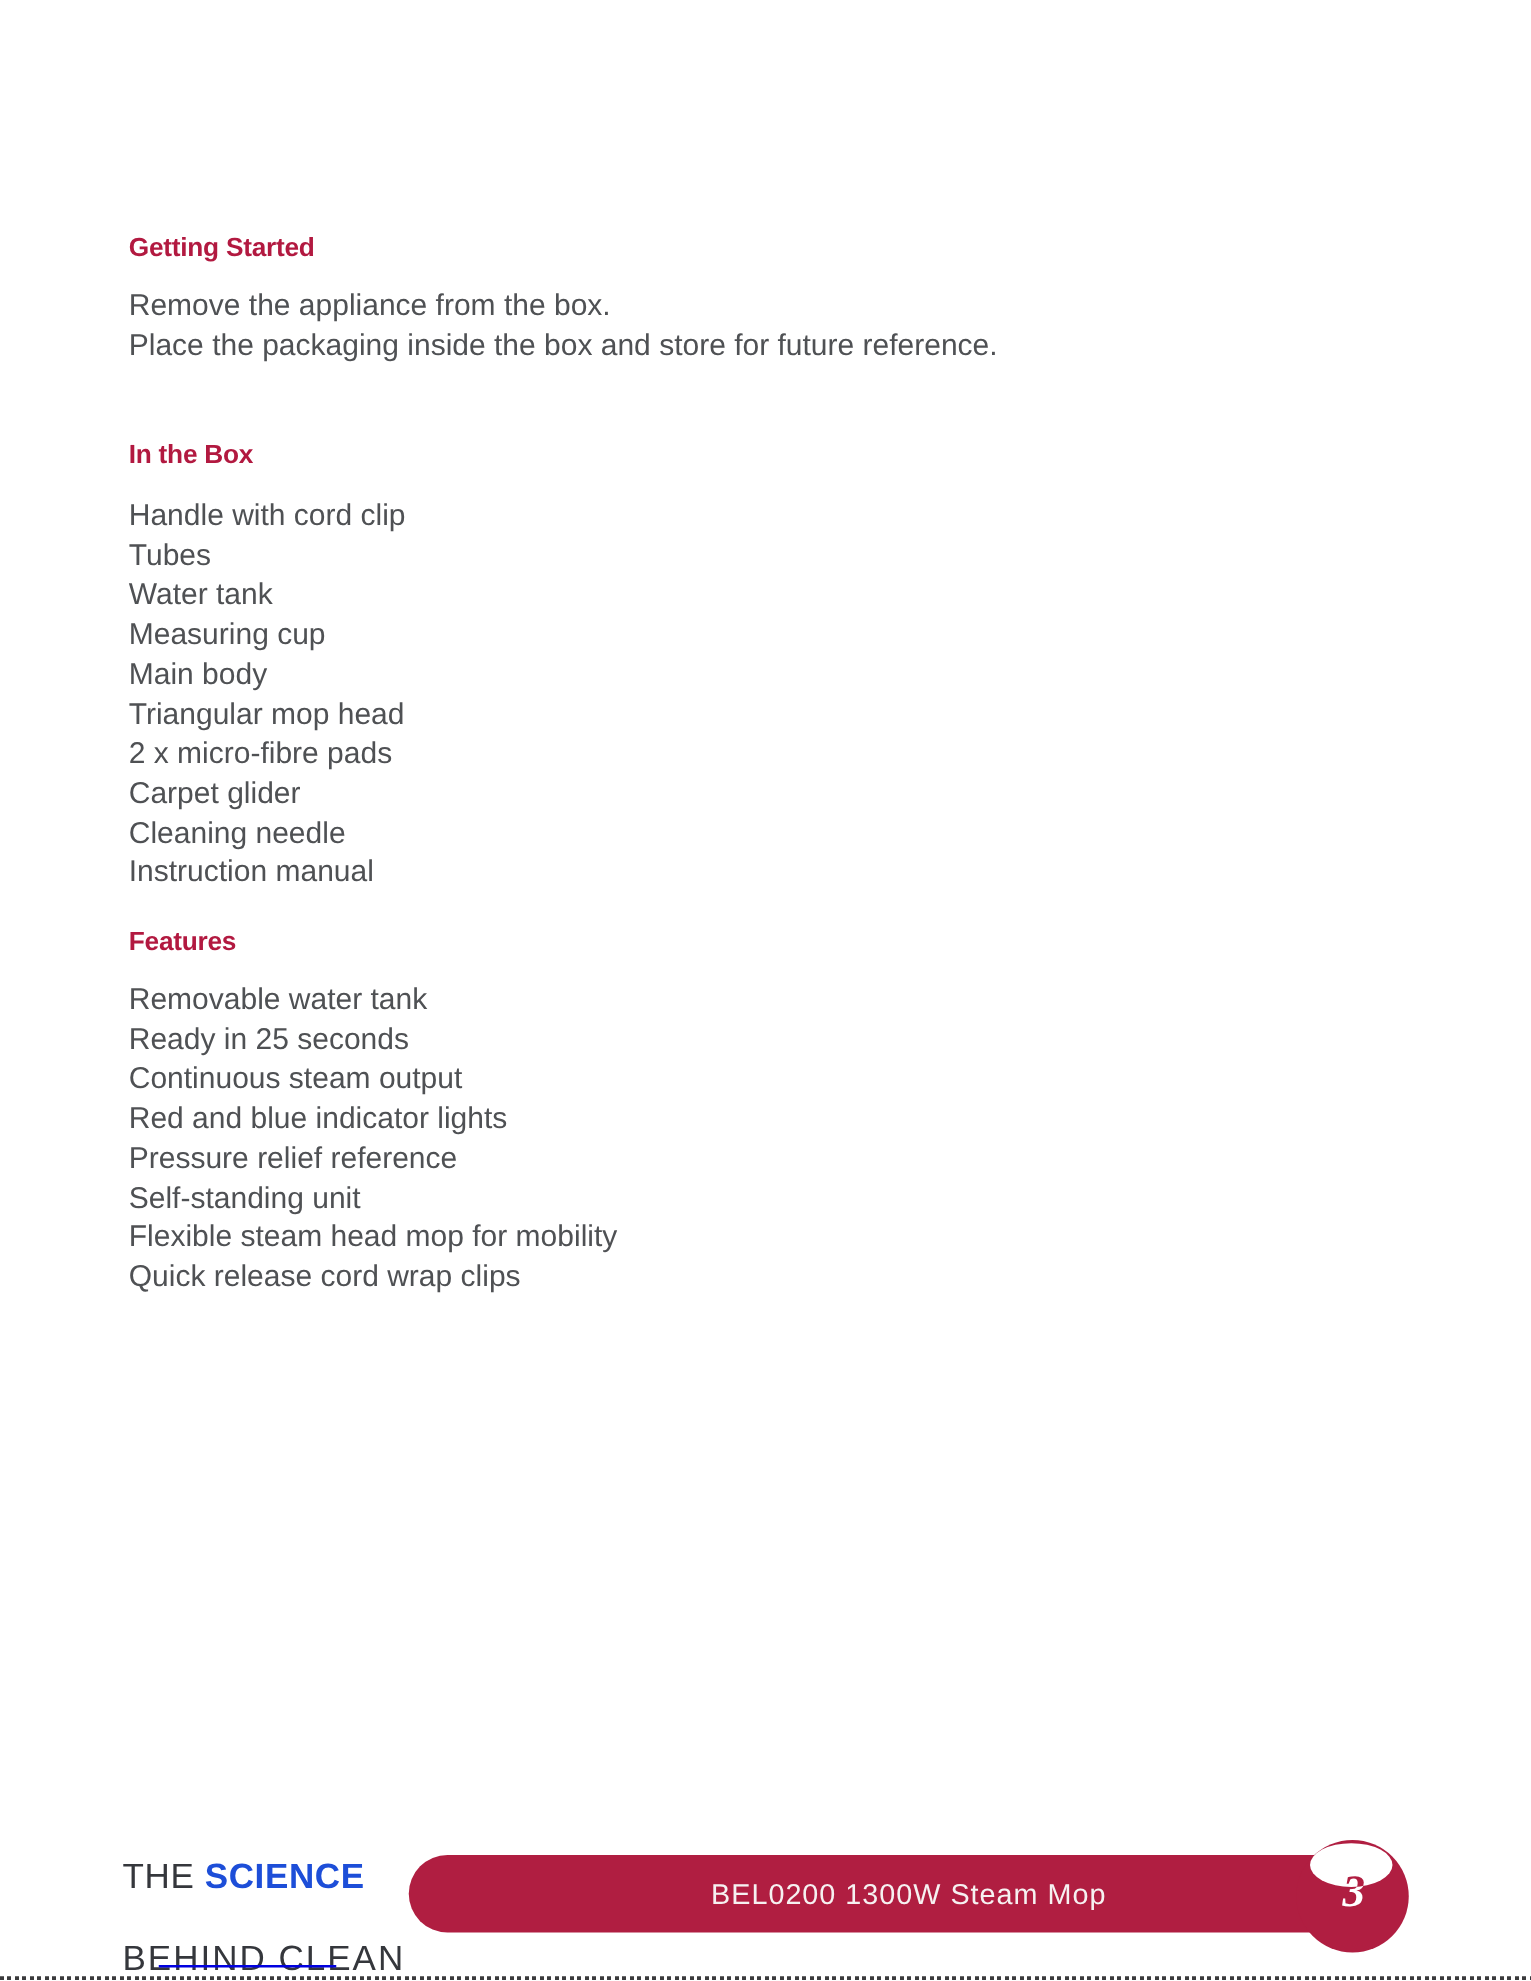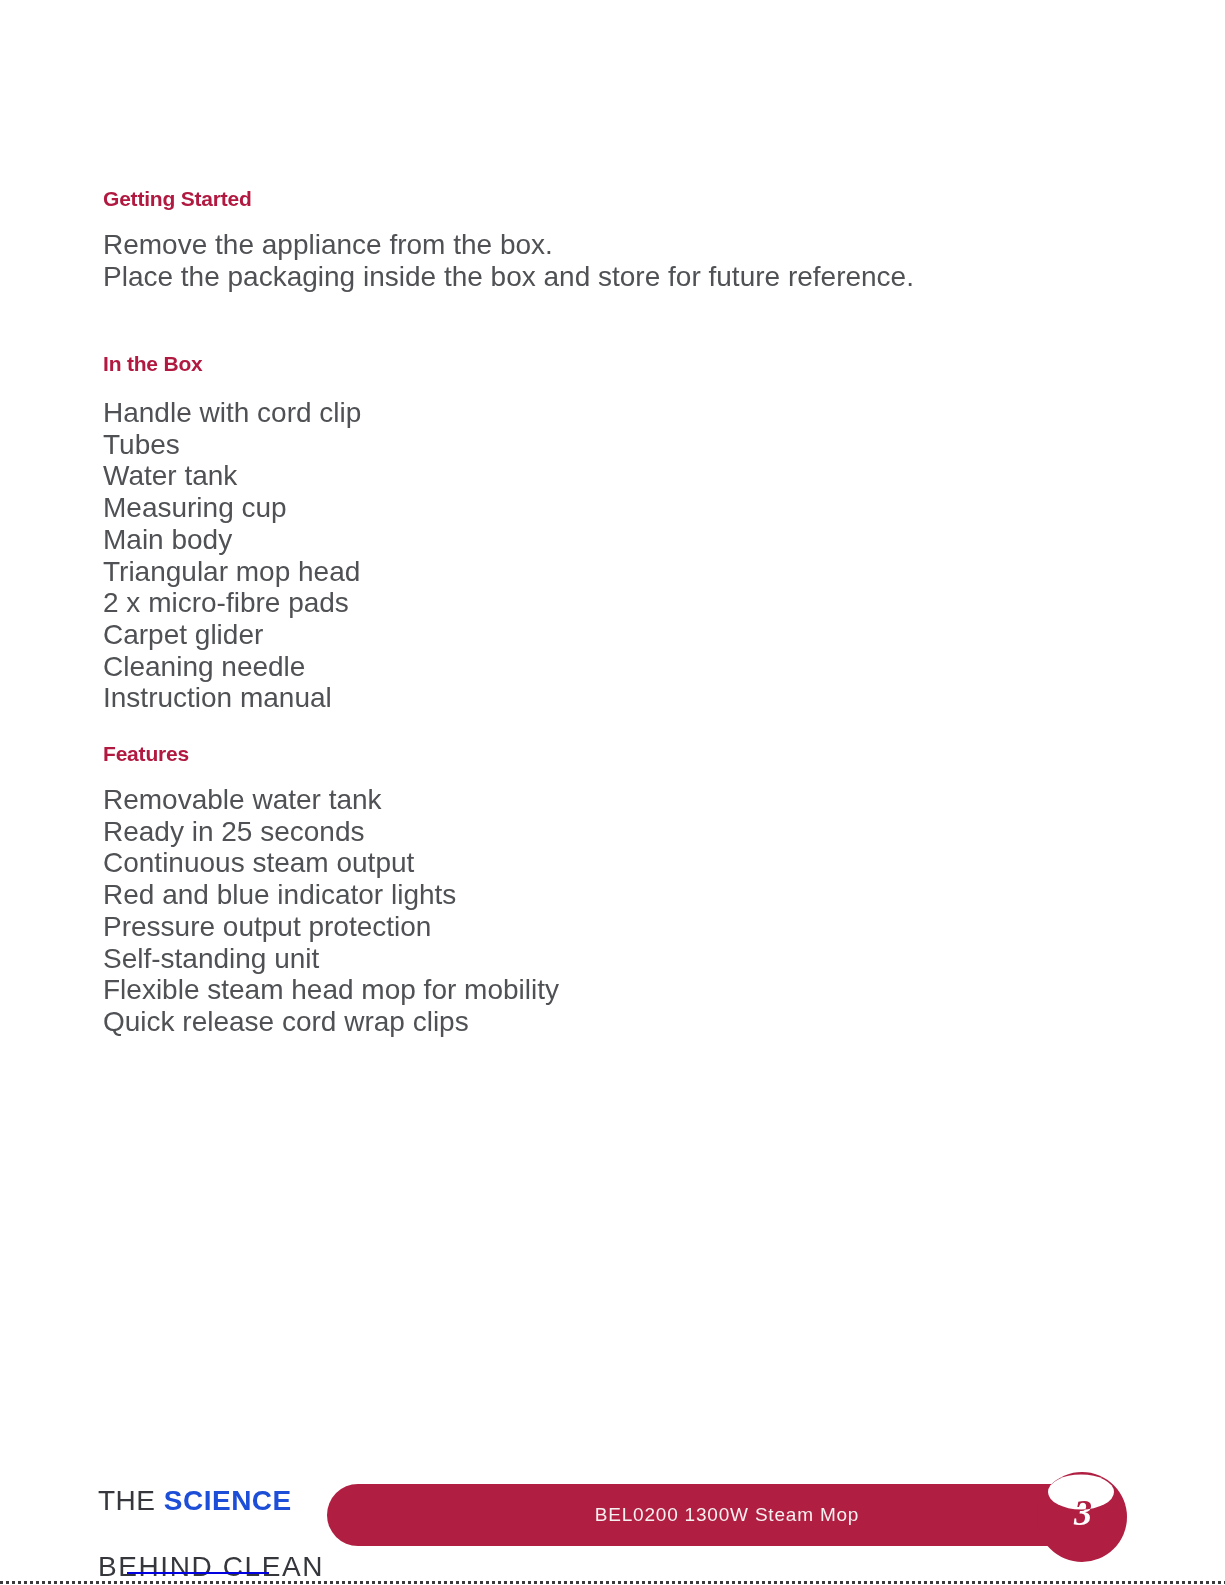--- a/index.html
+++ b/index.html
@@ -18,21 +18,21 @@
     font-size: 21px; line-height: 30px; font-weight: 700;
     letter-spacing: -0.2px;
     color: #B21940;
   }
   .body-block {
     position: absolute; left: 103px;
     margin: 0; padding: 0;
   }
   .body-line {
     margin: 0;
-    font-size: 28px; line-height: 31.7px;
+    font-size: 24px; line-height: 31.7px;
     color: #4F5154;
     white-space: nowrap;
   }
 
   
   .logo {
     position: absolute; left: 98px; top: 1486px;
     color: #35373C;
     font-size: 28px; line-height: 29px;
     letter-spacing: 0.5px;
@@ -49,21 +49,21 @@
   .footer-bar {
     position: absolute; left: 0; top: 0;
     width: 766px; height: 62px;
     background: #B01E41;
     border-radius: 31px 0 0 31px;
   }
   .footer-bar-label {
     position: absolute; left: 0; top: 0;
     width: 100%; height: 48px;
     line-height: 62px; text-align: center;
-    color: #F6F1F1; font-size: 19px; letter-spacing: 0.8px;
+    color: #F6F1F1; font-size: 23px; letter-spacing: 0.8px;
     white-space: nowrap;
   }
   .badge-svg { position: absolute; left: 1027px; top: 1462px; }
 
   .link-underline {
     position: absolute; left: 127px; top: 1572px;
     width: 142px; height: 2px;
     background: #0101E0;
   }
   .perforation-line {
@@ -94,21 +94,21 @@
   <p class="body-line">Cleaning needle</p>
   <p class="body-line">Instruction manual</p>
 </div>
 
 <h2 class="section-heading" style="top:739px">Features</h2>
 <div class="body-block" style="top:784px">
   <p class="body-line">Removable water tank</p>
   <p class="body-line">Ready in 25 seconds</p>
   <p class="body-line">Continuous steam output</p>
   <p class="body-line">Red and blue indicator lights</p>
-  <p class="body-line">Pressure output protection</p>
+  <p class="body-line">Pressure relief reference</p>
   <p class="body-line">Self-standing unit</p>
   <p class="body-line">Flexible steam head mop for mobility</p>
   <p class="body-line">Quick release cord wrap clips</p>
 </div>
 
 <div class="logo">
   <div><span class="w-thin">THE</span> <span class="w-heavy">SCIENCE</span></div>
   <div class="line2 w-thin">BEHIND CLEAN</div>
 </div>
 

